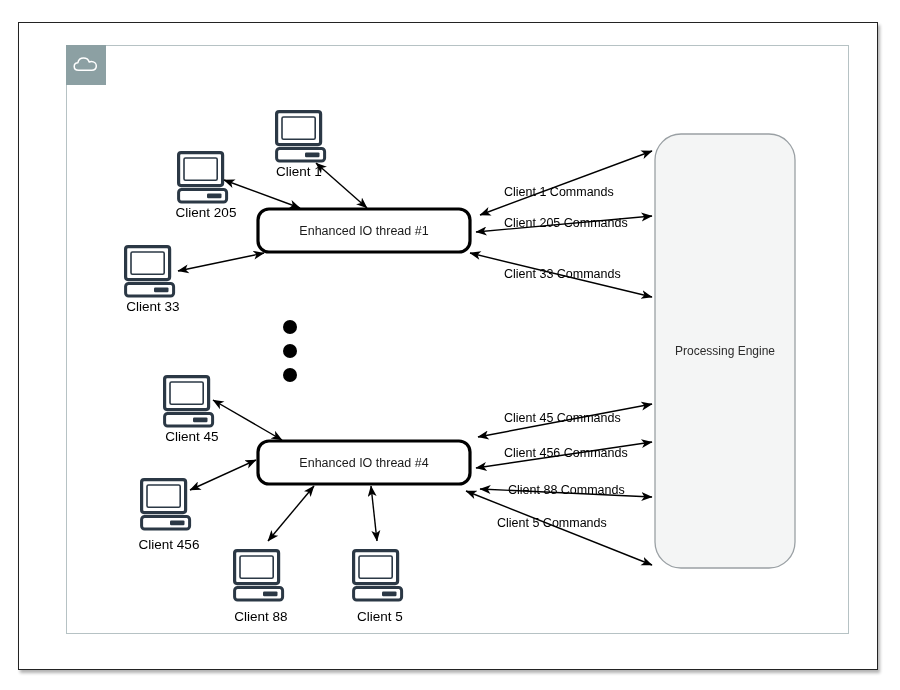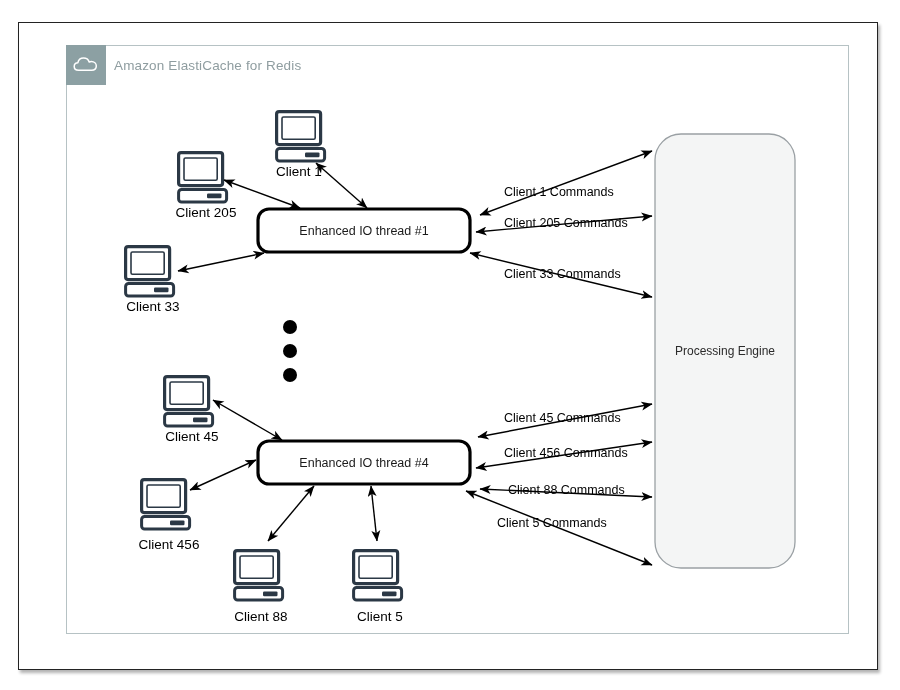--- a/index.html
+++ b/index.html
@@ -112,21 +112,20 @@
   <div id="outer-frame"></div>
 
   <div id="group-box"></div>
 
   <div id="group-badge">
     <svg width="26" height="20" viewBox="0 0 26 20" aria-hidden="true">
       <path d="M5.6 15.2 C2.6 15.2 1.2 13.3 1.2 11.4 C1.2 9.5 2.7 7.8 4.9 7.7 C5.4 5.0 7.7 3.1 10.6 3.1 C13.2 3.1 15.4 4.7 16.2 7.0 C16.8 6.7 17.5 6.5 18.3 6.5 C21.2 6.5 23.3 8.5 23.3 11.0 C23.3 13.4 21.4 15.2 18.6 15.2 Z" fill="none" stroke="#ffffff" stroke-width="1.5" stroke-linejoin="round"></path>
     </svg>
   </div>
 
-  <div id="group-title">Amazon ElastiCache for Redis</div>
 
   <svg id="diagram" viewBox="0 0 900 690">
     <defs>
       <marker id="ah" markerWidth="9" markerHeight="9" refX="7.6" refY="3.2" orient="auto" markerUnits="strokeWidth">
         <path d="M0,0 L8,3.2 L0,6.4 L2.1,3.2 Z" fill="#000000"></path>
       </marker>
       <marker id="ah-start" markerWidth="9" markerHeight="9" refX="0.4" refY="3.2" orient="auto" markerUnits="strokeWidth">
         <path d="M8,0 L0,3.2 L8,6.4 L5.9,3.2 Z" fill="#000000"></path>
       </marker>
 

